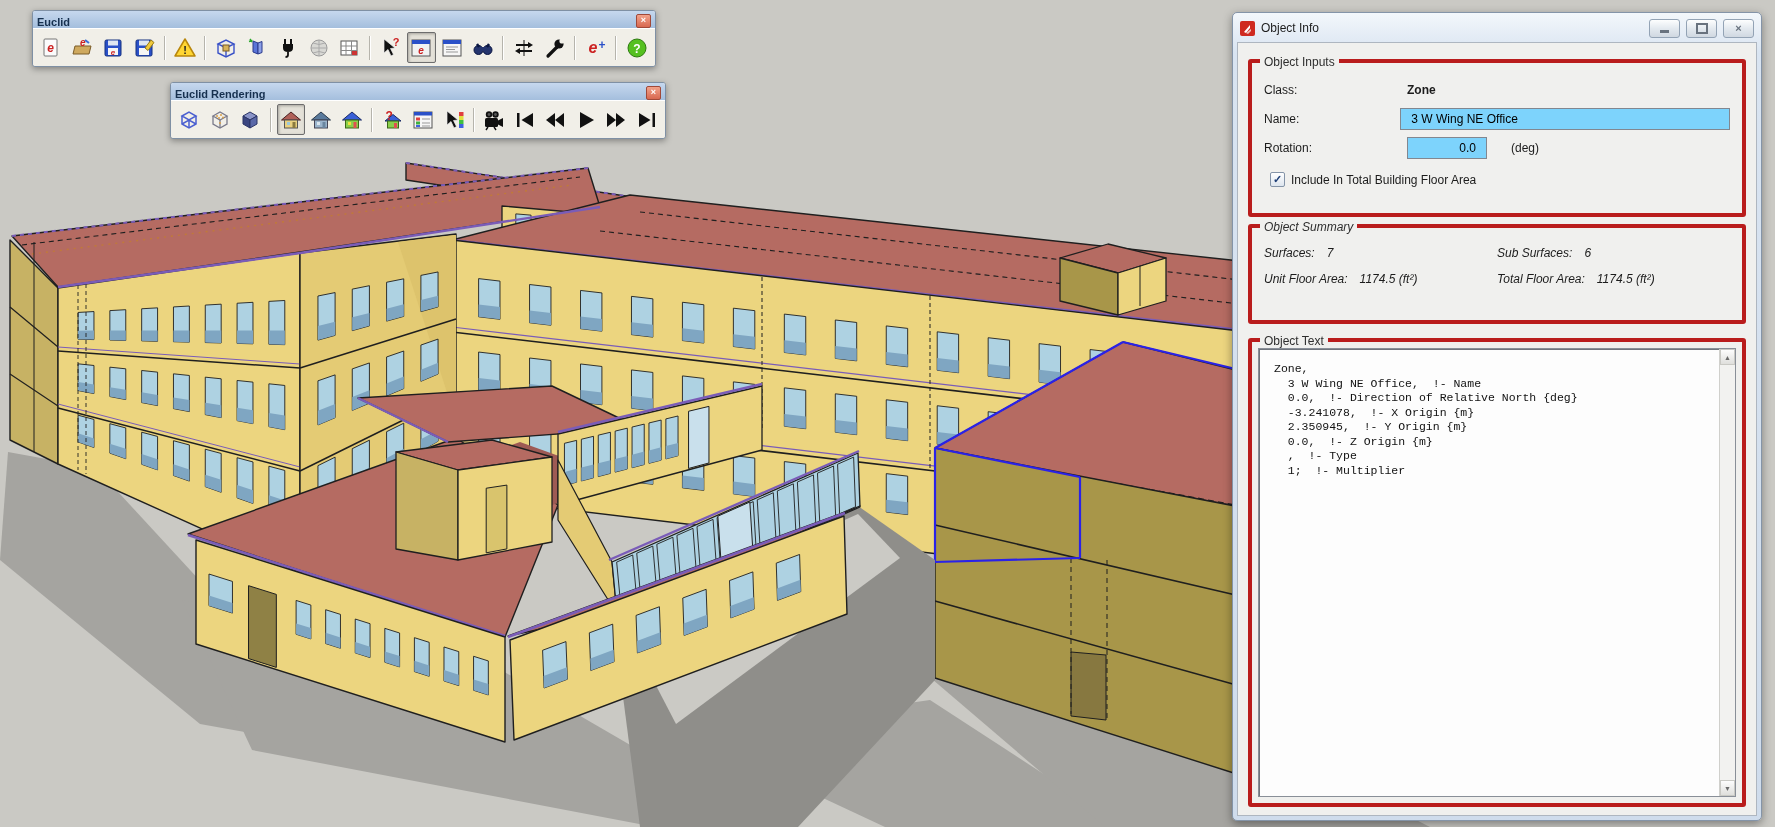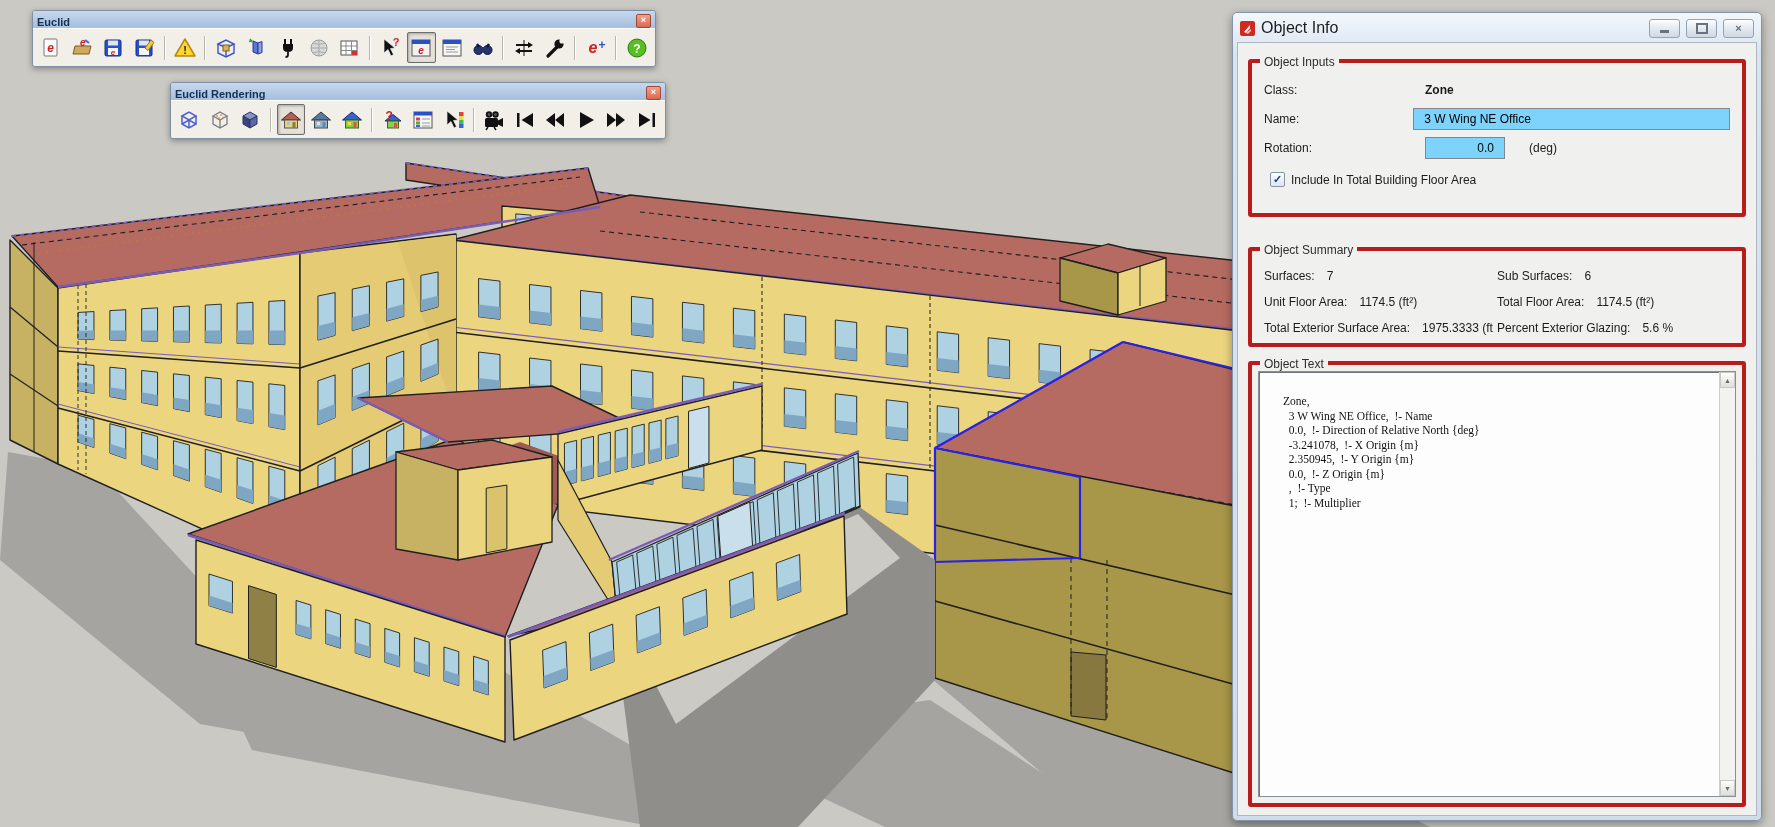--- a/index.html
+++ b/index.html
@@ -24,54 +24,54 @@
     border:1px solid transparent;border-radius:2px;cursor:pointer;}
   .tb-btn.pressed{border-color:#6d6d6d;background:#e4e1d8;box-shadow:inset 1px 1px 3px rgba(0,0,0,.28);}
   .tb-sep{width:0;height:24px;border-left:1px solid #b6b4ac;border-right:1px solid #ffffff;margin:0 3px;}
 
   
   #object-info{position:absolute;left:1232px;top:12px;width:530px;height:809px;
     border:1px solid #8494a8;border-radius:5px;
     background:linear-gradient(#f3f7fb,#d9e4f1 40px,#cfdcec);
     box-shadow:0 3px 10px rgba(0,0,0,.38);padding:3px;box-sizing:border-box;}
   .od-titlebar{height:24px;display:flex;align-items:center;gap:6px;padding:0 4px;}
-  .od-title{flex:1;font-size:16px;color:#1c1c1c;}
+  .od-title{flex:1;font-size:12px;color:#1c1c1c;}
   .cap-btn{width:29px;height:17px;border:1px solid #93a3b5;border-radius:3px;
     background:linear-gradient(#fdfefe,#e3e9ef 50%,#d0d8e1);display:flex;align-items:center;
     justify-content:center;color:#68727e;font-size:11px;font-weight:bold;cursor:pointer;}
   .cap-btn .mini-bar{width:9px;height:3px;background:#68727e;margin-top:6px;}
   .cap-btn .maxi-box{width:8px;height:7px;border:2px solid #68727e;}
   .od-body{position:absolute;left:4px;right:4px;top:29px;bottom:4px;background:#f0f0ee;
     border:1px solid #aeb6c0;padding:8px 10px;box-sizing:border-box;display:flex;
     flex-direction:column;font-size:12px;color:#1c1c1c;}
   .groupbox{position:relative;border:4px solid #b91c1c;border-radius:3px;
     margin-top:8px;padding:12px 12px 8px 12px;box-sizing:border-box;}
   .gb-legend{position:absolute;top:-8px;left:8px;background:#f0f0ee;padding:0 4px;
     font-size:12px;color:#2e2e2e;}
   .row{display:flex;align-items:center;height:29px;}
   .row .lbl{width:125px;}
-  .row .valcol{margin-left:36px;}
+  .row .valcol{margin-left:18px;}
   .bold{font-weight:bold;}
   input.txt{font-family:Liberation Sans, sans-serif;font-size:12px;border:1px solid #828790;
     background:#7dd3fc;height:18px;padding:1px 10px;}
   #name-input{width:325px;}
   .small-input{width:58px;text-align:right;}
   #multiplier-input{width:48px;}
   .unit{margin-left:24px;}
   .chk-row{display:flex;align-items:center;gap:6px;margin:10px 0 2px 6px;}
   .checkbox{width:13px;height:13px;border:1px solid #8494a8;border-radius:2px;
     background:linear-gradient(#fff,#dde5ee);display:flex;align-items:center;justify-content:center;
     font-size:11px;font-weight:bold;color:#1f3f77;cursor:pointer;}
   .sumrow{display:flex;height:26px;align-items:center;}
   .sumcell{width:50%;display:flex;align-items:flex-start;white-space:nowrap;overflow:hidden;}
   .sumcell .v{margin-left:12px;}
   #object-text-box{flex:1;display:flex;flex-direction:column;padding:6px;}
   .textarea{flex:1;position:relative;border:1px solid #898f98;box-shadow:inset 1px 1px 0 #6f747c;
     background:#fdfdfd;overflow:hidden;}
-  .textarea pre{margin:16px;padding:6px 22px 6px 8px;font-family:Liberation Serif, serif;
+  .textarea pre{margin:7px;padding:6px 22px 6px 8px;font-family:Liberation Mono, monospace;
     font-size:11.5px;line-height:14.5px;color:#111;white-space:pre;}
   .vscroll{position:absolute;top:0;right:0;bottom:0;width:15px;background:#f2f2f0;
     border-left:1px solid #d0d0cc;display:flex;flex-direction:column;justify-content:space-between;}
   .scr-btn{height:14px;display:flex;align-items:center;justify-content:center;
     font-size:7px;color:#6a6a6a;background:linear-gradient(#fdfdfd,#dfdfdc);
     border:1px solid #c9c9c4;cursor:pointer;}
 </style>
 </head>
 <body>
 
@@ -688,21 +688,21 @@
         <span class="lbl">Rotation:</span>
         <input class="txt valcol small-input" value="0.0" style="">
         <span class="unit">(deg)</span>
       </div>
       <div class="chk-row">
         <span class="checkbox">✓</span>
         <span>Include In Total Building Floor Area</span>
       </div>
     </div>
 
-    <div class="groupbox" style="height:100px;margin-top:30px;">
+    <div class="groupbox" style="height:100px;margin-top:7px;font-style:italic;">
       <span class="gb-legend">Object Summary</span>
       <div id="summary-rows">
           <div class="sumrow">
        <span class="sumcell">
               <span>Surfaces:</span>
               <span class="v">7</span>
             </span>
        <span class="sumcell">
               <span>Sub Surfaces:</span>
               <span class="v">6</span>
@@ -711,30 +711,20 @@
           <div class="sumrow">
        <span class="sumcell">
               <span>Unit Floor Area:</span>
               <span class="v">1174.5 (ft²)</span>
             </span>
        <span class="sumcell">
               <span>Total Floor Area:</span>
               <span class="v">1174.5 (ft²)</span>
             </span>
      </div>
-          <div class="sumrow">
-       <span class="sumcell">
-              <span>Total Exterior Surface Area:</span>
-              <span class="v">1975.3333 (ft</span>
-            </span>
-       <span class="sumcell">
-              <span>Percent Exterior Glazing:</span>
-              <span class="v">5.6 %</span>
-            </span>
-     </div>
         </div>
     </div>
 
     <div class="groupbox" id="object-text-box" style="margin-top:14px;">
       <span class="gb-legend">Object Text</span>
       <div class="textarea">
         <pre>Zone,
   3 W Wing NE Office,  !- Name
   0.0,  !- Direction of Relative North {deg}
   -3.241078,  !- X Origin {m}

